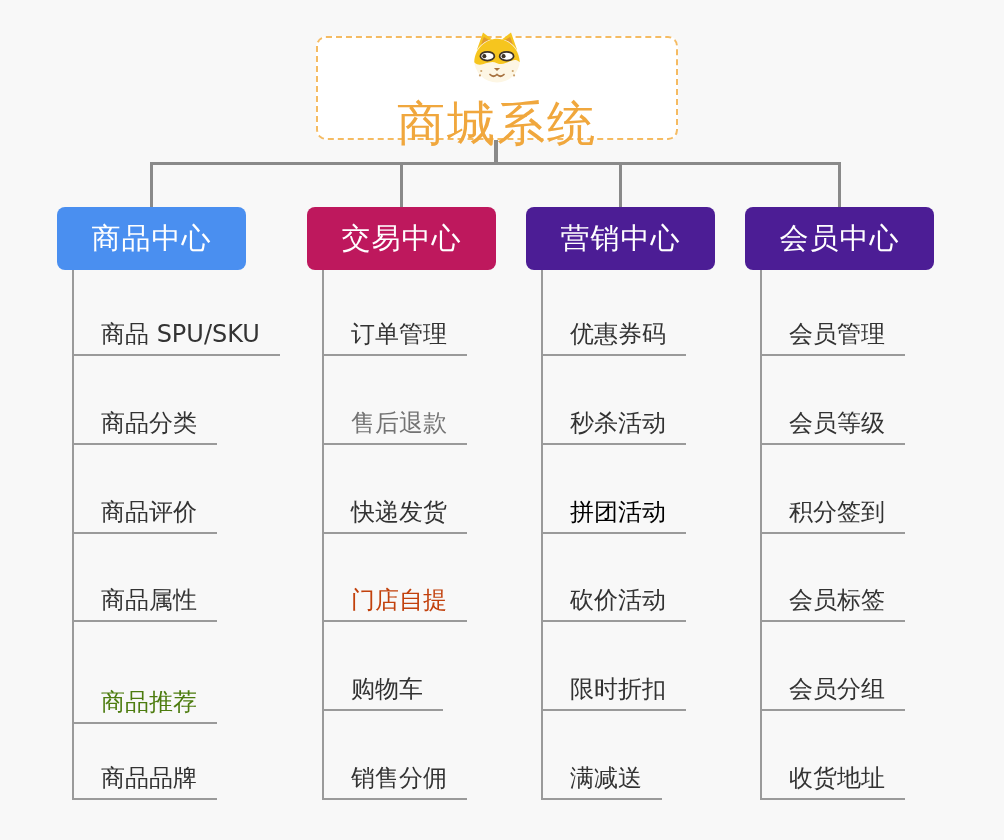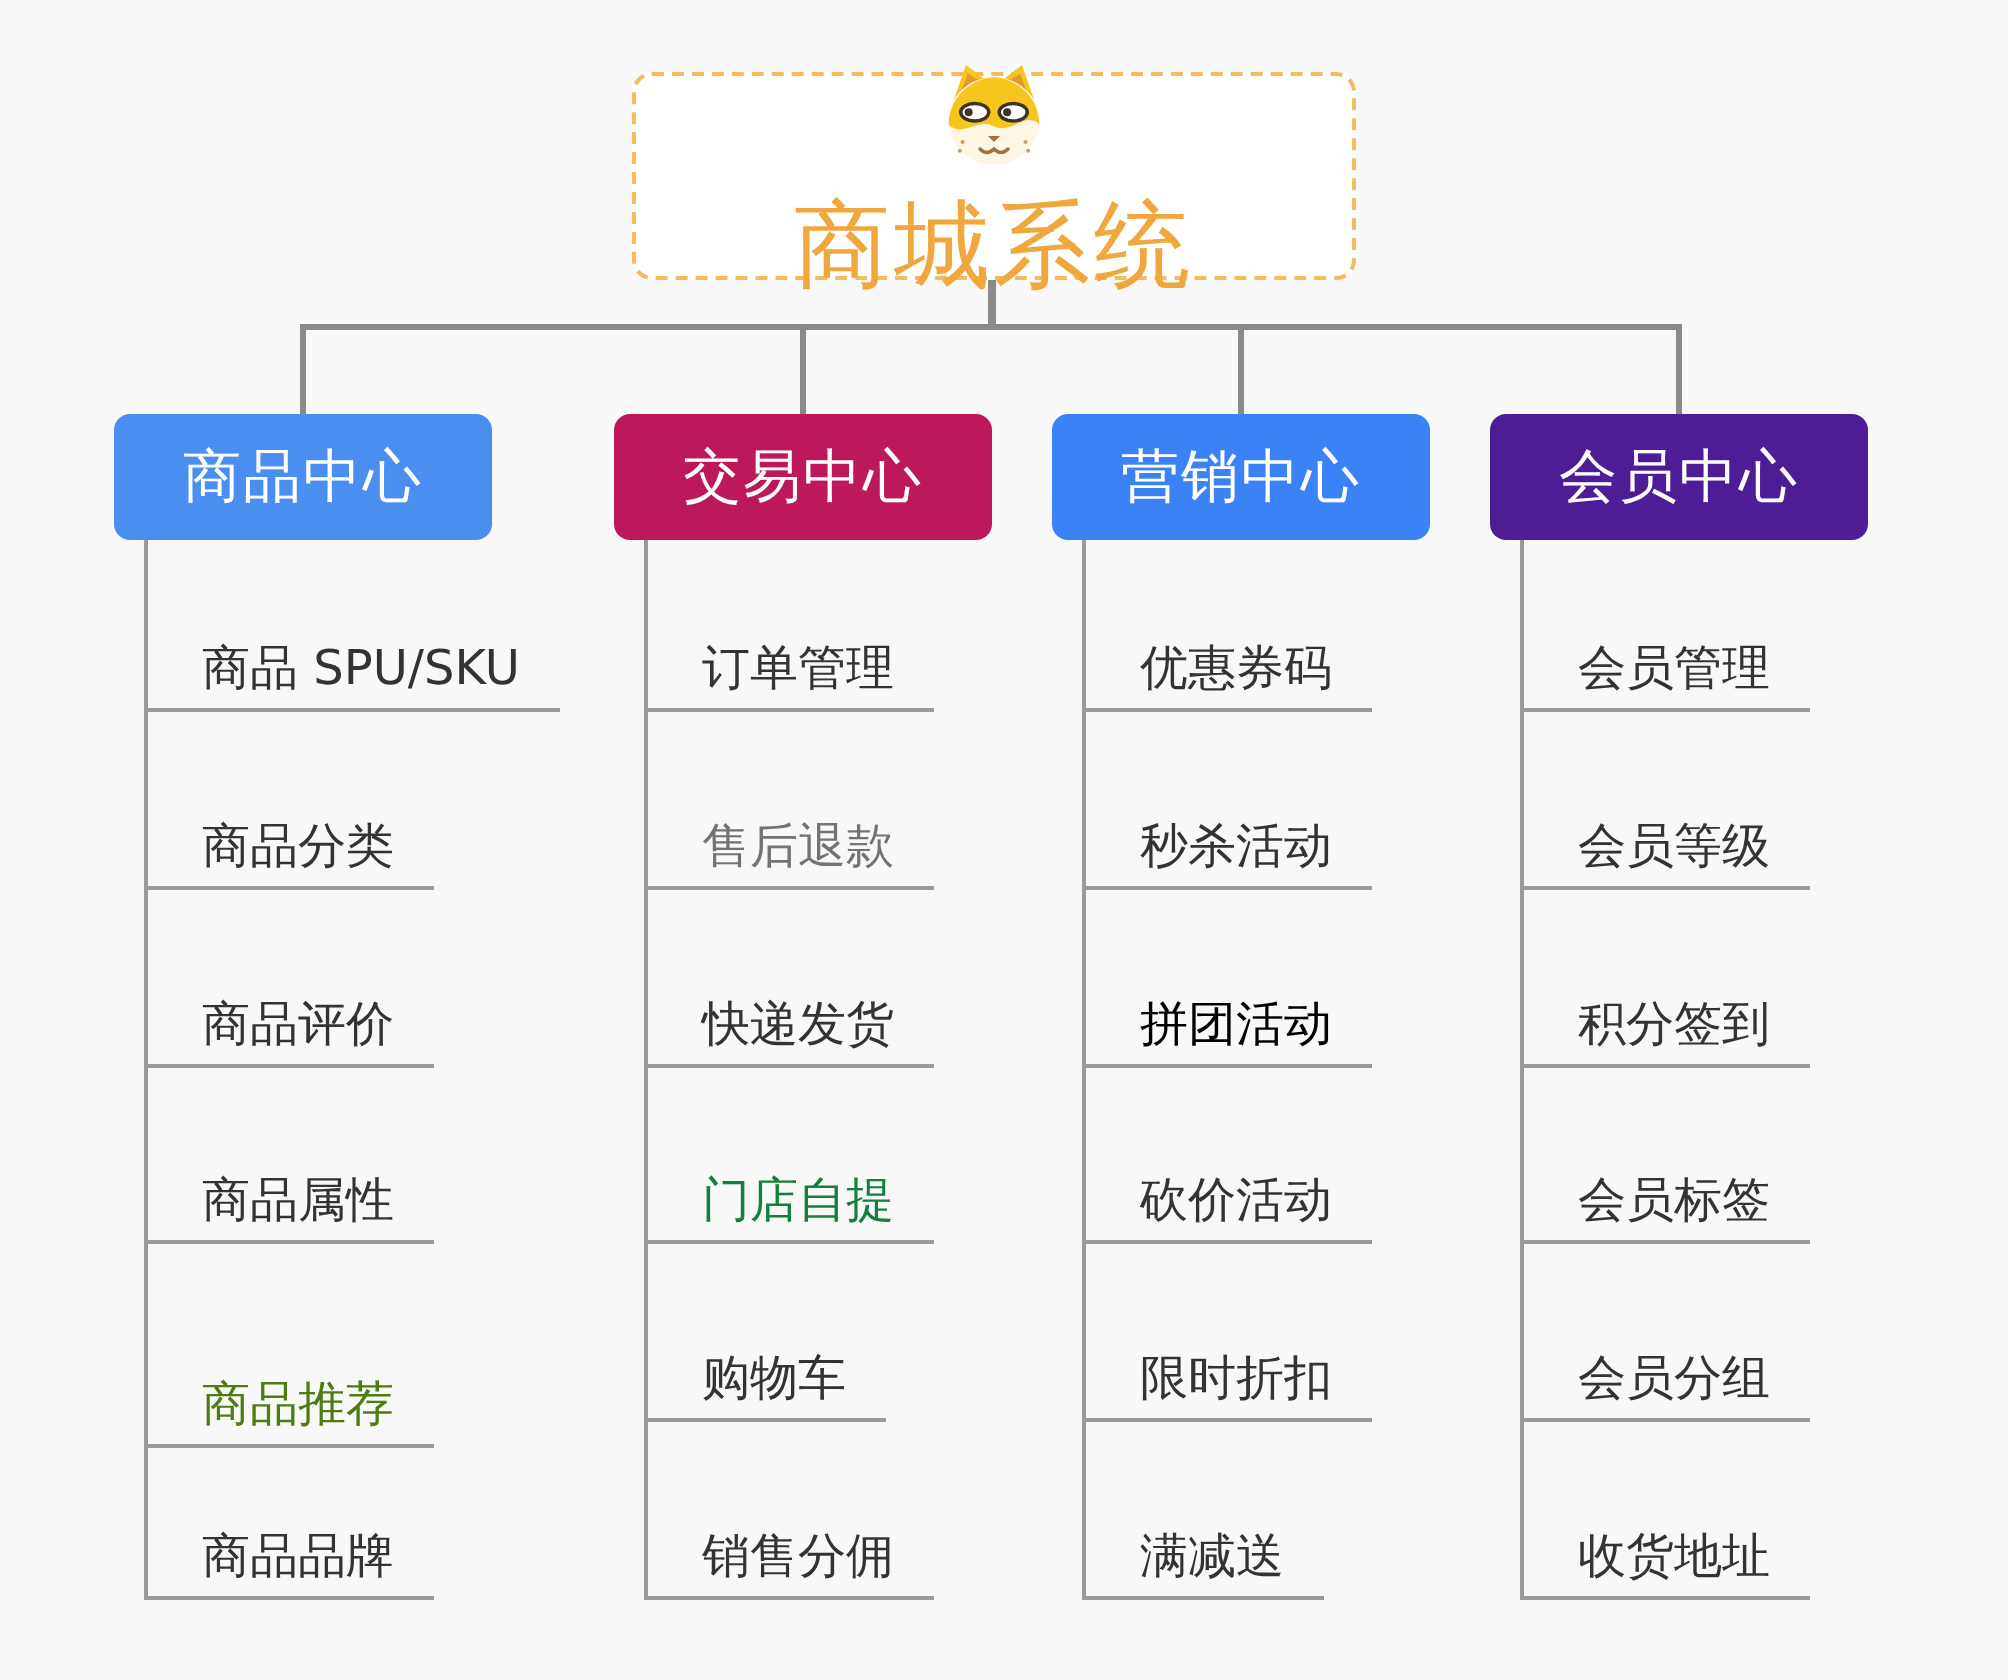--- a/index.html
+++ b/index.html
@@ -90,24 +90,24 @@
       <div class="child-node" style="left: 73px; top: 491.6px; border-bottom-color: rgb(154, 154, 154); color: rgb(51, 51, 51);">商品评价</div>
       <div class="child-node" style="left: 73px; top: 580.4px; border-bottom-color: rgb(154, 154, 154); color: rgb(51, 51, 51);">商品属性</div>
       <div class="child-node" style="left: 73px; top: 682px; border-bottom-color: rgb(154, 154, 154); color: #4d7c0f;">商品推荐</div>
       <div class="child-node" style="left: 73px; top: 758px; border-bottom-color: rgb(154, 154, 154); color: rgb(51, 51, 51);">商品品牌</div>
       <div class="branch-box" style="left: 307px; background: #be185d;">
         <span>交易中心</span>
       </div>
       <div class="child-node" style="left: 323px; top: 314px; border-bottom-color: rgb(154, 154, 154); color: rgb(51, 51, 51);">订单管理</div>
       <div class="child-node" style="left: 323px; top: 402.8px; border-bottom-color: rgb(154, 154, 154); color: #737373;">售后退款</div>
       <div class="child-node" style="left: 323px; top: 491.6px; border-bottom-color: rgb(154, 154, 154); color: rgb(51, 51, 51);">快递发货</div>
-      <div class="child-node" style="left: 323px; top: 580.4px; border-bottom-color: rgb(154, 154, 154); color: #15803d;">门店自提</div>
+      <div class="child-node" style="left: 323px; top: 580.4px; border-bottom-color: rgb(154, 154, 154); color: #c2410c; font-family: Liberation Serif, serif;">门店自提</div>
       <div class="child-node" style="left: 323px; top: 669.2px; border-bottom-color: rgb(154, 154, 154); color: rgb(51, 51, 51);">购物车</div>
       <div class="child-node" style="left: 323px; top: 758px; border-bottom-color: rgb(154, 154, 154); color: rgb(51, 51, 51);">销售分佣</div>
-      <div class="branch-box" style="left: 526px; background: #3b82f6;">
+      <div class="branch-box" style="left: 526px; background: #4c1d95;">
         <span>营销中心</span>
       </div>
       <div class="child-node" style="left: 542px; top: 314px; border-bottom-color: rgb(154, 154, 154); color: rgb(51, 51, 51);">优惠券码</div>
       <div class="child-node" style="left: 542px; top: 402.8px; border-bottom-color: rgb(154, 154, 154); color: rgb(51, 51, 51);">秒杀活动</div>
       <div class="child-node" style="left: 542px; top: 491.6px; border-bottom-color: rgb(154, 154, 154); color: #000000;">拼团活动</div>
       <div class="child-node" style="left: 542px; top: 580.4px; border-bottom-color: rgb(154, 154, 154); color: rgb(51, 51, 51);">砍价活动</div>
       <div class="child-node" style="left: 542px; top: 669.2px; border-bottom-color: rgb(154, 154, 154); color: rgb(51, 51, 51);">限时折扣</div>
       <div class="child-node" style="left: 542px; top: 758px; border-bottom-color: rgb(154, 154, 154); color: rgb(51, 51, 51);">满减送</div>
       <div class="branch-box" style="left: 745px; background: #4c1d95;">
         <span>会员中心</span>

